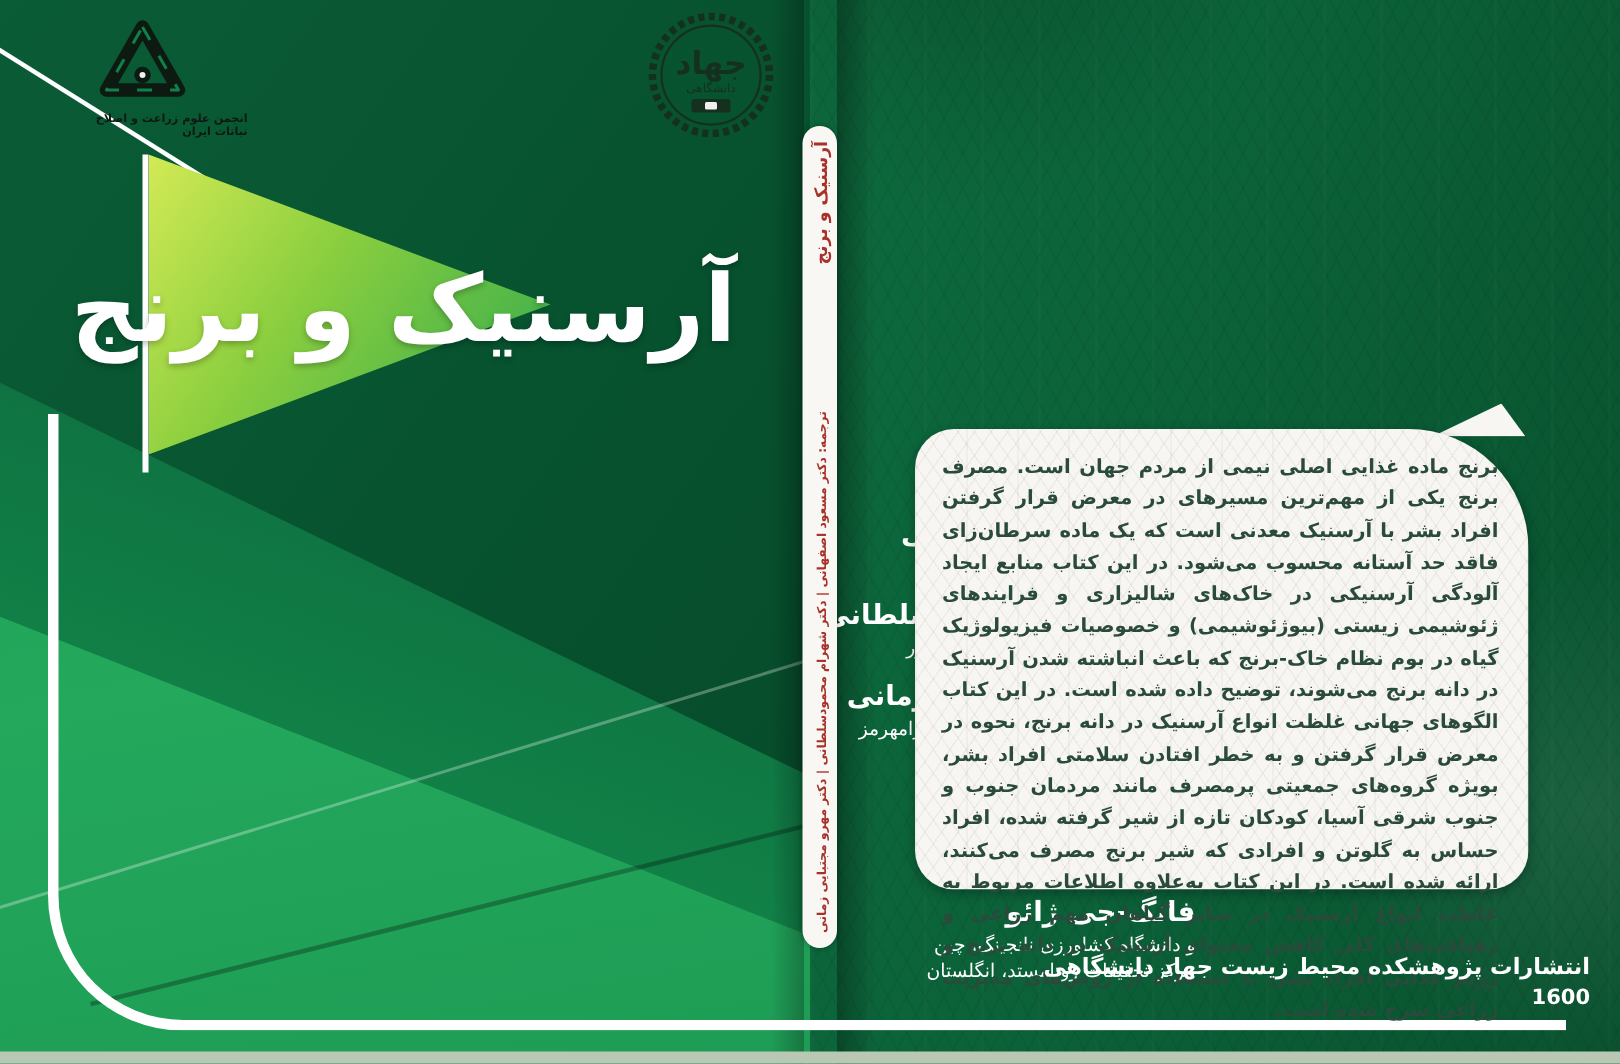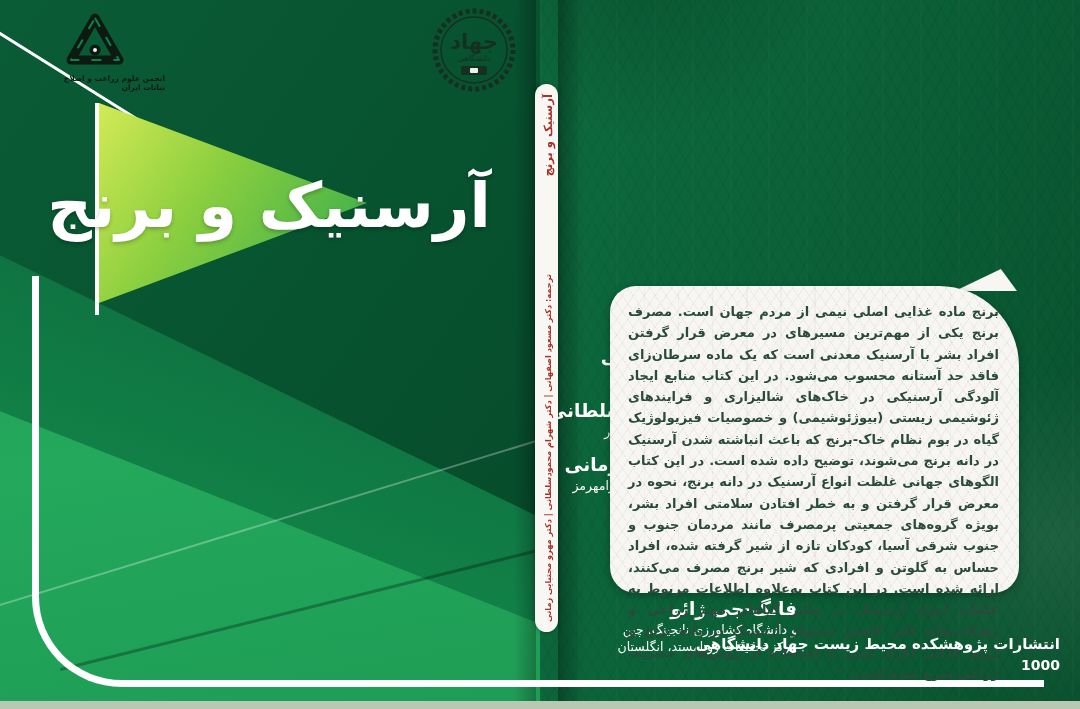--- a/index.html
+++ b/index.html
@@ -213,16 +213,16 @@
     </div>
   </div>
 
   <div class="blurb-tip"></div>
   <div class="blurb-box">
     <div class="blurb-text">برنج ماده غذایی اصلی نیمی از مردم جهان است. مصرف برنج یکی از مهم‌ترین مسیرهای در معرض قرار گرفتن افراد بشر با آرسنیک معدنی است که یک ماده سرطان‌زای فاقد حد آستانه محسوب می‌شود. در این کتاب منابع ایجاد آلودگی آرسنیکی در خاک‌های شالیزاری و فرایندهای ژئوشیمی زیستی (بیوژئوشیمی) و خصوصیات فیزیولوژیک گیاه در بوم نظام خاک-برنج که باعث انباشته شدن آرسنیک در دانه برنج می‌شوند، توضیح داده شده است. در این کتاب الگوهای جهانی غلظت انواع آرسنیک در دانه برنج، نحوه در معرض قرار گرفتن و به خطر افتادن سلامتی افراد بشر، بویژه گروه‌های جمعیتی پرمصرف مانند مردمان جنوب و جنوب شرقی آسیا، کودکان تازه از شیر گرفته شده، افراد حساس به گلوتن و افرادی که شیر برنج مصرف می‌کنند، ارائه شده است. در این کتاب به‌علاوه اطلاعات مربوط به غلظت انواع آرسنیک در سایر گیاهان مهم زراعی و رهیافت‌های کلی کاهش محتوای آرسنیک در دانه برنج و رژیم غذایی افراد بشر، با استفاده از روش‌های مدیریت زراعی شرح شده است.</div>
   </div>
 
   <div class="publisher-block">
     <div class="publisher-name">انتشارات پژوهشکده محیط زیست جهاد دانشگاهی</div>
-    <div class="publisher-year">1000</div>
+    <div class="publisher-year">1600</div>
   </div>
 
 </div>
 
 </body></html>

